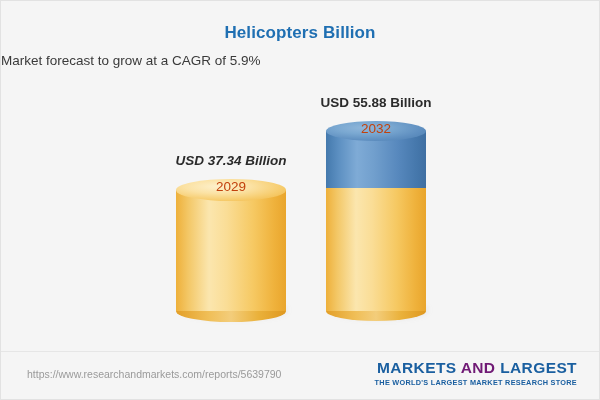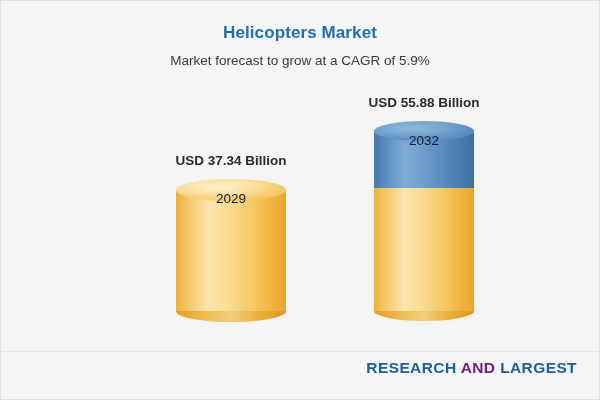--- a/index.html
+++ b/index.html
@@ -27,21 +27,21 @@
     text-align: center;
     font-size: 17px;
     font-weight: bold;
     color: #1f6fb2;
     letter-spacing: .1px;
   }
   #chart-subtitle {
     position: absolute;
     left: 0; right: 0;
     top: 52px;
-    text-align: center;
+    text-align: left;
     font-size: 13.5px;
     color: #3a3a3a;
   }
 
   
   #plot {
     position: absolute;
     left: 0; top: 0;
     width: 600px;
     height: 352px;
@@ -56,24 +56,24 @@
     transform: translateX(-50%);
     white-space: nowrap;
     font-size: 13.5px;
     font-weight: bold;
     color: #2b2b2b;
   }
   .cat-label {
     position: absolute;
     left: 50%;
     transform: translateX(-50%);
-    top: 12px;
+    top: 0;
     white-space: nowrap;
     font-size: 13.5px;
-    color: #0f172a;
+    color: #c2410c;
   }
 
   
   .cyl {
     position: absolute;
     bottom: 0;
     left: 0;
   }
   .cyl-shadow {
     position: absolute;
@@ -164,43 +164,43 @@
     letter-spacing: .28px;
     color: #1a5fa0;
     white-space: nowrap;
   }
 </style>
 </head>
 <body>
 
 <div id="card">
 
-  <div id="chart-title">Helicopters Market</div>
+  <div id="chart-title">Helicopters Billion</div>
   <div id="chart-subtitle">Market forecast to grow at a CAGR of 5.9%</div>
 
   <div id="plot">
 
     <div class="bar-group" style="left:175px; width:110px; height:132px;">
 
-      <div class="bar-label" style="top:-26px;">USD 37.34 Billion</div>
+      <div class="bar-label" style="top:-26px;font-style:italic;">USD 37.34 Billion</div>
 
       <div class="cyl" style="width:110px; height:132px;">
         <div class="cyl-shadow" style="width:104px; height:16px;"></div>
 
         <div class="seg" style="bottom:0; height:132px;">
           <div class="seg-bottom yellow-bottom" style="bottom:-11px; height:22px;"></div>
           <div class="seg-body yellow-body" style="bottom:0; height:121px;"></div>
           <div class="seg-top yellow-top" style="top:0; height:22px;"></div>
         </div>
       </div>
 
       <div class="cat-label">2029</div>
     </div>
 
-    <div class="bar-group" style="left:325px; width:100px; height:190px;margin-left:48px;">
+    <div class="bar-group" style="left:325px; width:100px; height:190px;">
 
       <div class="bar-label" style="top:-26px;">USD 55.88 Billion</div>
 
       <div class="cyl" style="width:100px; height:190px;">
         <div class="cyl-shadow" style="width:95px; height:16px;"></div>
 
         <div class="seg" style="bottom:0; height:123px;">
           <div class="seg-bottom yellow-bottom" style="bottom:-10px; height:20px;"></div>
           <div class="seg-body yellow-body" style="bottom:0; height:123px;"></div>
         </div>
@@ -210,18 +210,20 @@
           <div class="seg-top blue-top" style="top:0; height:20px;"></div>
         </div>
       </div>
 
       <div class="cat-label">2032</div>
     </div>
 
   </div>
 
   <div id="footer">
+    <div id="source-url">https://www.researchandmarkets.com/reports/5639790</div>
     <div id="logo">
-      <div id="logo-wordmark"><span>RESEARCH </span><span id="logo-and">AND</span><span> LARGEST</span></div>
+      <div id="logo-wordmark"><span>MARKETS </span><span id="logo-and">AND</span><span> LARGEST</span></div>
+      <div id="logo-tagline">THE WORLD'S LARGEST MARKET RESEARCH STORE</div>
     </div>
   </div>
 
 </div>
 
 </body></html>

